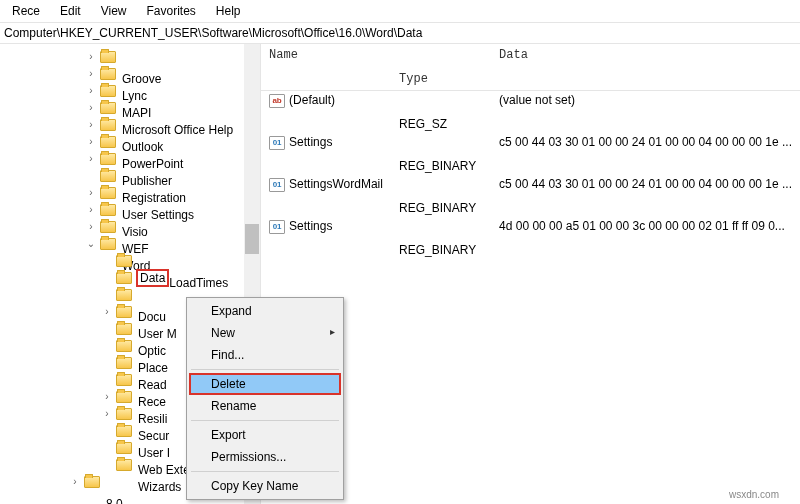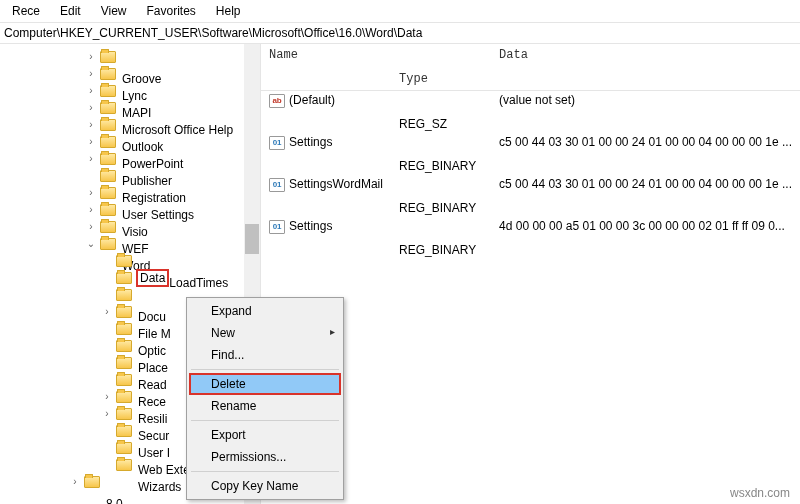--- a/index.html
+++ b/index.html
@@ -28,21 +28,21 @@
 .row { display: flex; padding: 2px 0; }
 .row .cell { padding: 0 8px; white-space: nowrap; overflow: hidden; text-overflow: ellipsis; }
 .ico-str, .ico-bin { display: inline-flex; width: 16px; height: 14px; margin-right: 4px; vertical-align: middle; border: 1px solid #999; border-radius: 1px; font-size: 8px; align-items: center; justify-content: center; font-weight: bold; }
 .ico-str { color: #c0392b; }
 .ico-bin { color: #2e7ab8; }
 .ctxmenu { position: absolute; left: 186px; top: 297px; width: 158px; background: #f0f0f0; border: 1px solid #a0a0a0; box-shadow: 2px 2px 4px rgba(0,0,0,.25); padding: 2px; font-size: 12px; }
 .ctxitem { padding: 4px 24px 4px 22px; position: relative; cursor: default; }
 .ctxitem.submenu::after { content: "▸"; position: absolute; right: 6px; top: 4px; font-size: 10px; color: #333; }
 .ctxsep { height: 1px; background: #d0d0d0; margin: 3px 2px; }
 .ctx-del { border: 2px solid #d9332a; background: #91c9f7; padding: 2px 22px 2px 20px; }
-.watermark { position: absolute; right: 10px; bottom: 4px; font-size: 12px; color: #888; text-align: center; }
+.watermark { position: absolute; right: 21px; bottom: 4px; font-size: 10px; color: #888; text-align: center; }
 </style>
 </head>
 <body>
 
 <div class="menubar">
   <div>Rece</div>
   <div>Edit</div>
   <div>View</div>
   <div>Favorites</div>
   <div>Help</div>
@@ -140,21 +140,21 @@
         <div class="node">
           <span class="indent" style="width: 96px;"></span>
           <span class="tw"></span>
           <span class="folder"></span>
           <span class="label">Docu</span>
         </div>
         <div class="node">
           <span class="indent" style="width: 96px;"></span>
           <span class="tw">›</span>
           <span class="folder"></span>
-          <span class="label">File M</span>
+          <span class="label">User M</span>
         </div>
         <div class="node">
           <span class="indent" style="width: 96px;"></span>
           <span class="tw"></span>
           <span class="folder"></span>
           <span class="label">Optic</span>
         </div>
         <div class="node">
           <span class="indent" style="width: 96px;"></span>
           <span class="tw"></span>

